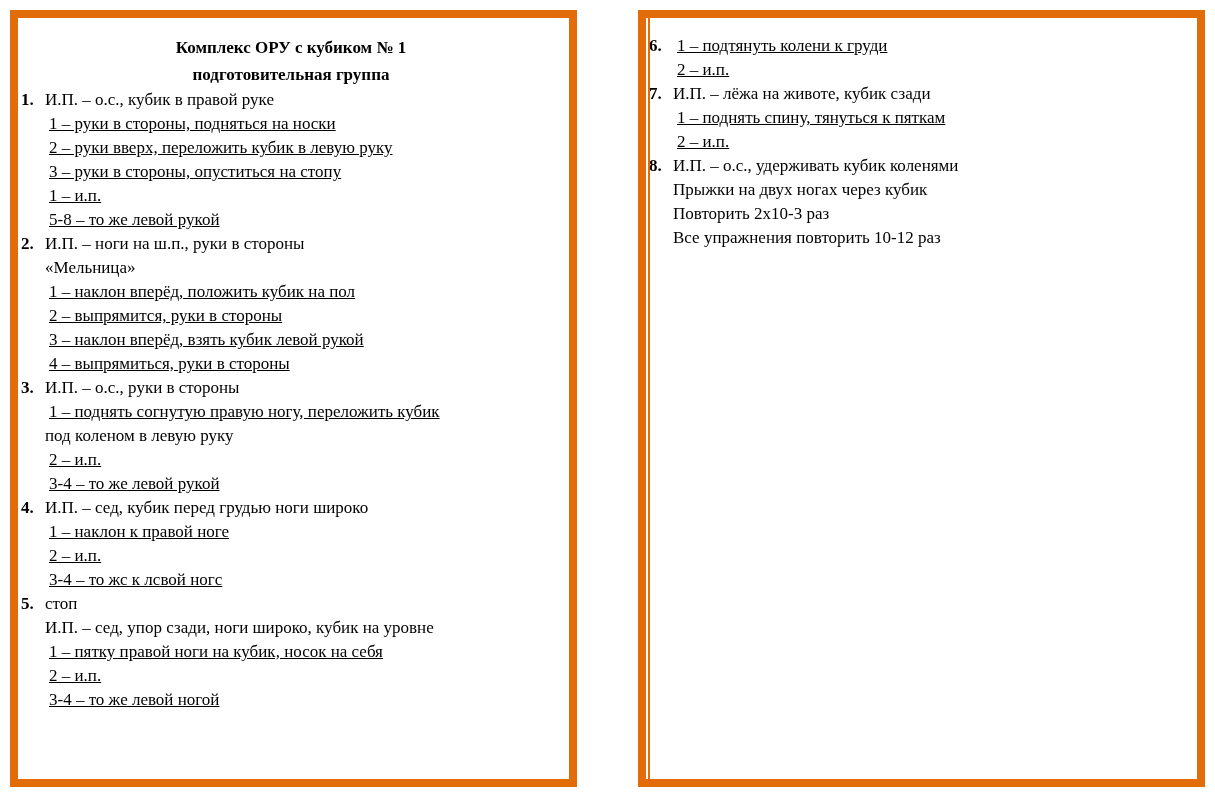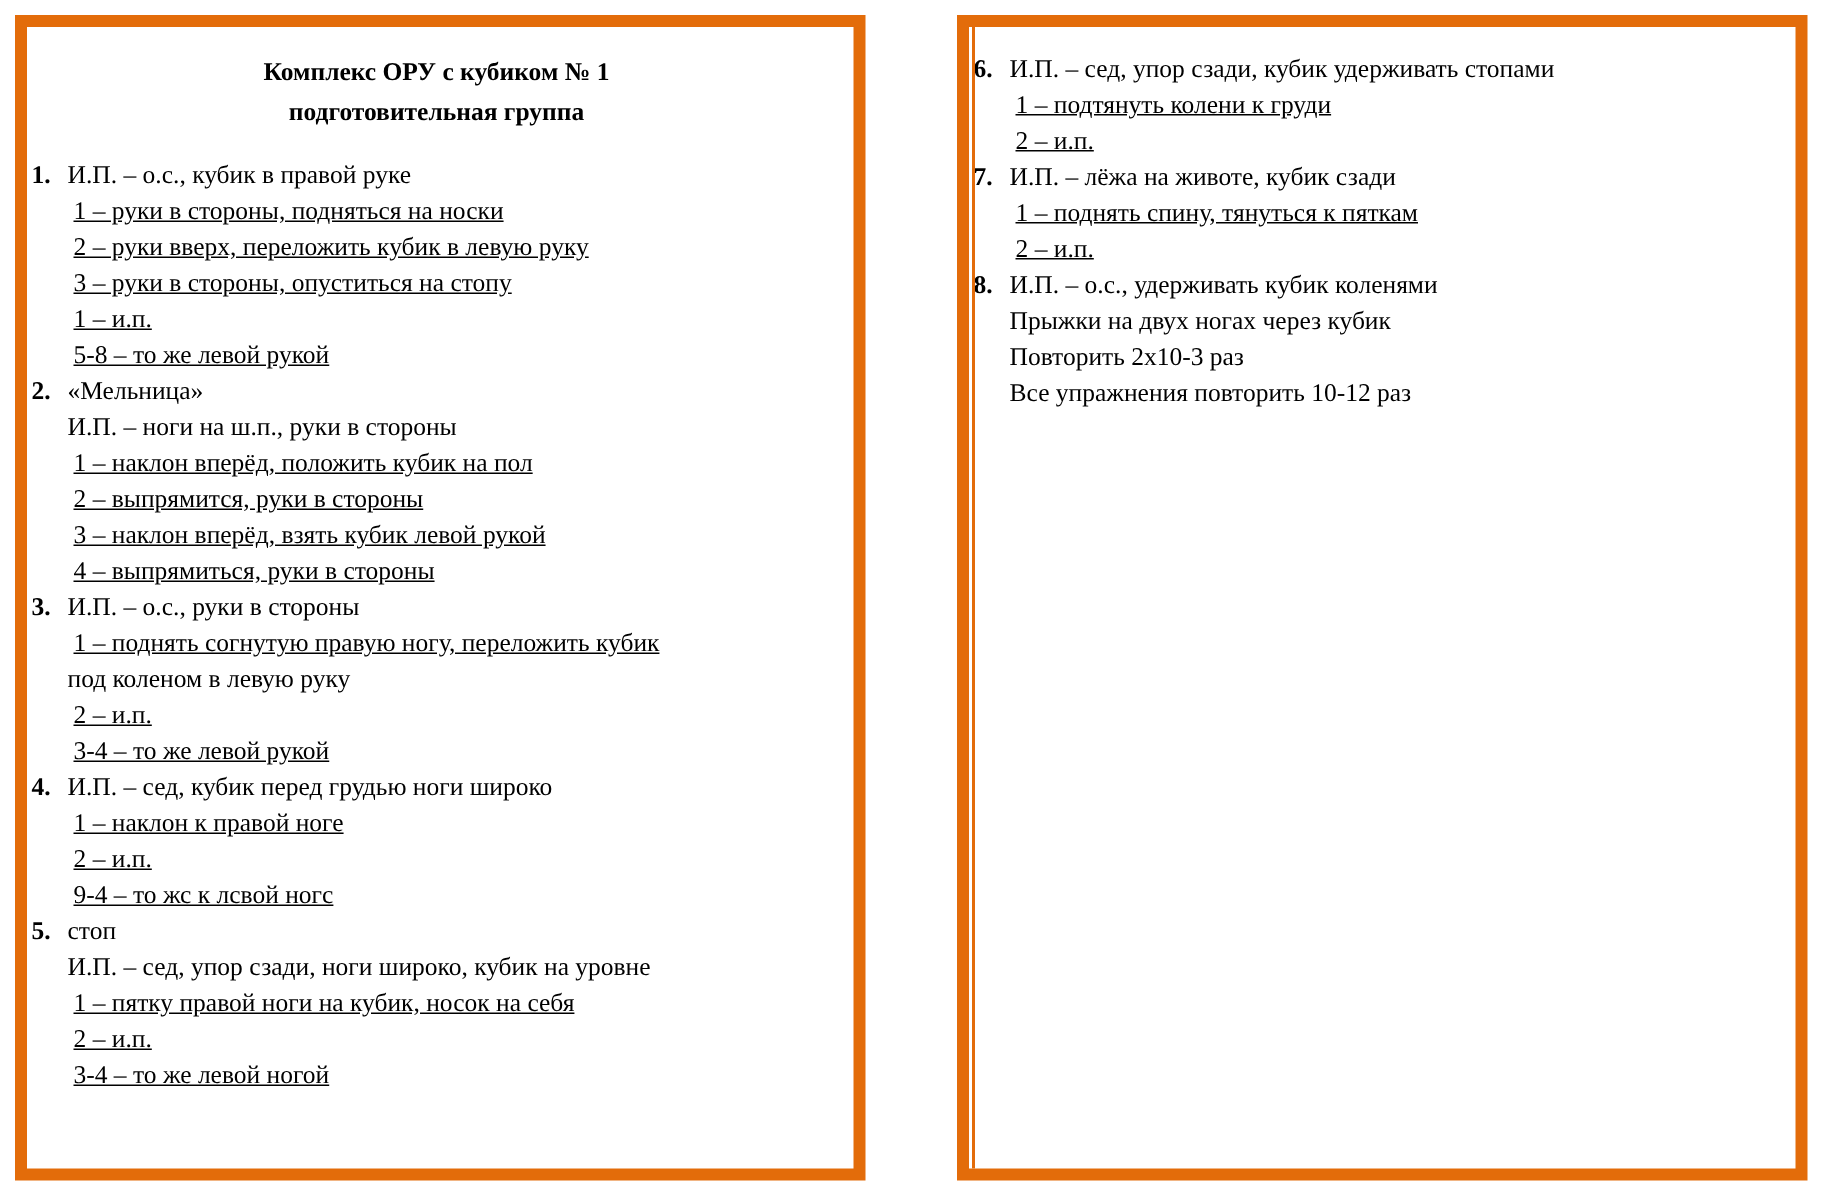--- a/index.html
+++ b/index.html
@@ -36,21 +36,20 @@
   }
   .panel-content {
     padding: 16px 8px 0 3px;
     font-size: 17px;
     line-height: 24px;
   }
   .doc-title {
     text-align: center;
     font-weight: bold;
     line-height: 27px;
-    margin-bottom: 17px;
   }
   .items { }
   .item {
     display: flex;
     align-items: flex-start;
   }
   .num {
     flex: 0 0 24px;
     width: 24px;
     font-weight: bold;
@@ -77,22 +76,22 @@
             <div class="line step">1 – руки в стороны, подняться на носки</div>
             <div class="line step">2 – руки вверх, переложить кубик в левую руку</div>
             <div class="line step">3 – руки в стороны, опуститься на стопу</div>
             <div class="line step">1 – и.п.</div>
             <div class="line step">5-8 – то же левой рукой</div>
           </div>
         </div>
         <div class="item">
           <span class="num">2.</span>
           <div class="lines">
+            <div class="line plain">И.П. – ноги на ш.п., руки в стороны</div>
             <div class="line plain">«Мельница»</div>
-            <div class="line plain">И.П. – ноги на ш.п., руки в стороны</div>
             <div class="line step">1 – наклон вперёд, положить кубик на пол</div>
             <div class="line step">2 – выпрямится, руки в стороны</div>
             <div class="line step">3 – наклон вперёд, взять кубик левой рукой</div>
             <div class="line step">4 – выпрямиться, руки в стороны</div>
           </div>
         </div>
         <div class="item">
           <span class="num">3.</span>
           <div class="lines">
             <div class="line plain">И.П. – о.с.,  руки в стороны</div>
@@ -101,21 +100,21 @@
             <div class="line step">2 – и.п.</div>
             <div class="line step">3-4 – то же левой рукой</div>
           </div>
         </div>
         <div class="item">
           <span class="num">4.</span>
           <div class="lines">
             <div class="line plain">И.П. – сед, кубик перед грудью ноги широко</div>
             <div class="line step">1 – наклон к правой ноге</div>
             <div class="line step">2 – и.п.</div>
-            <div class="line step">9-4 – то жс к лсвой ногс</div>
+            <div class="line step">3-4 – то жс к лсвой ногс</div>
           </div>
         </div>
         <div class="item">
           <span class="num">5.</span>
           <div class="lines">
             <div class="line plain">стоп</div>
             <div class="line plain">И.П. – сед, упор сзади, ноги широко, кубик на уровне</div>
             <div class="line step">1 – пятку правой ноги на кубик, носок на себя</div>
             <div class="line step">2 – и.п.</div>
             <div class="line step">3-4 – то же левой ногой</div>
@@ -125,21 +124,20 @@
   </div>
 </div>
 
 <div class="panel panel-right">
   <div class="inner-rule"></div>
   <div class="panel-content">
     <div class="items">
         <div class="item">
           <span class="num">6.</span>
           <div class="lines">
-            <div class="line plain">И.П. – сед, упор сзади, кубик удерживать стопами</div>
             <div class="line step">1 – подтянуть колени к груди</div>
             <div class="line step">2 – и.п.</div>
           </div>
         </div>
         <div class="item">
           <span class="num">7.</span>
           <div class="lines">
             <div class="line plain">И.П. – лёжа на животе, кубик сзади</div>
             <div class="line step">1 – поднять спину, тянуться к пяткам</div>
             <div class="line step">2 – и.п.</div>

